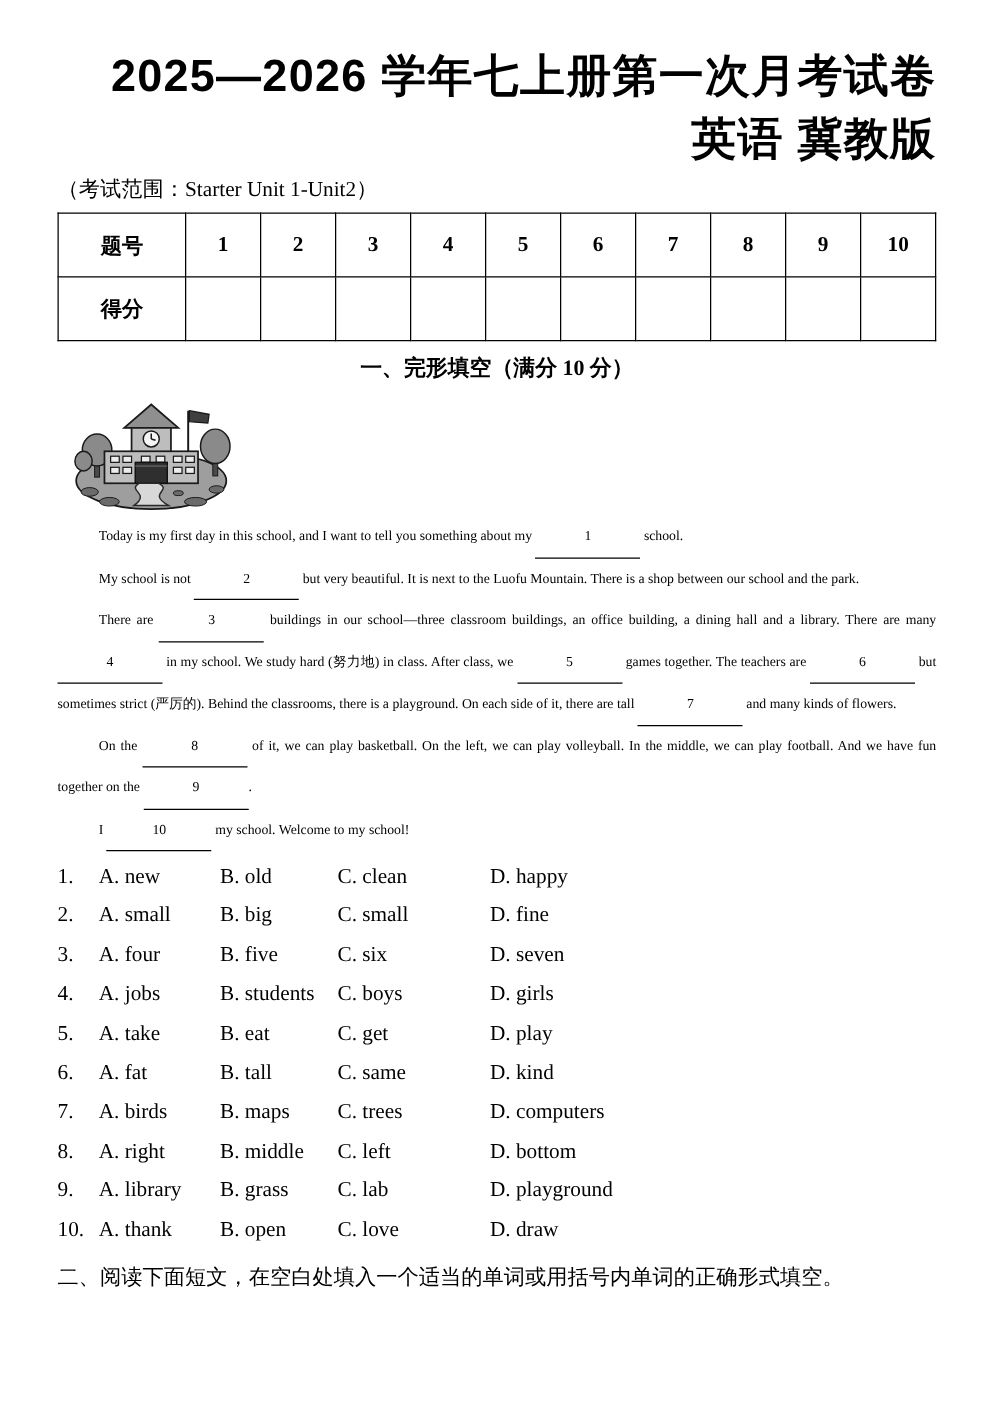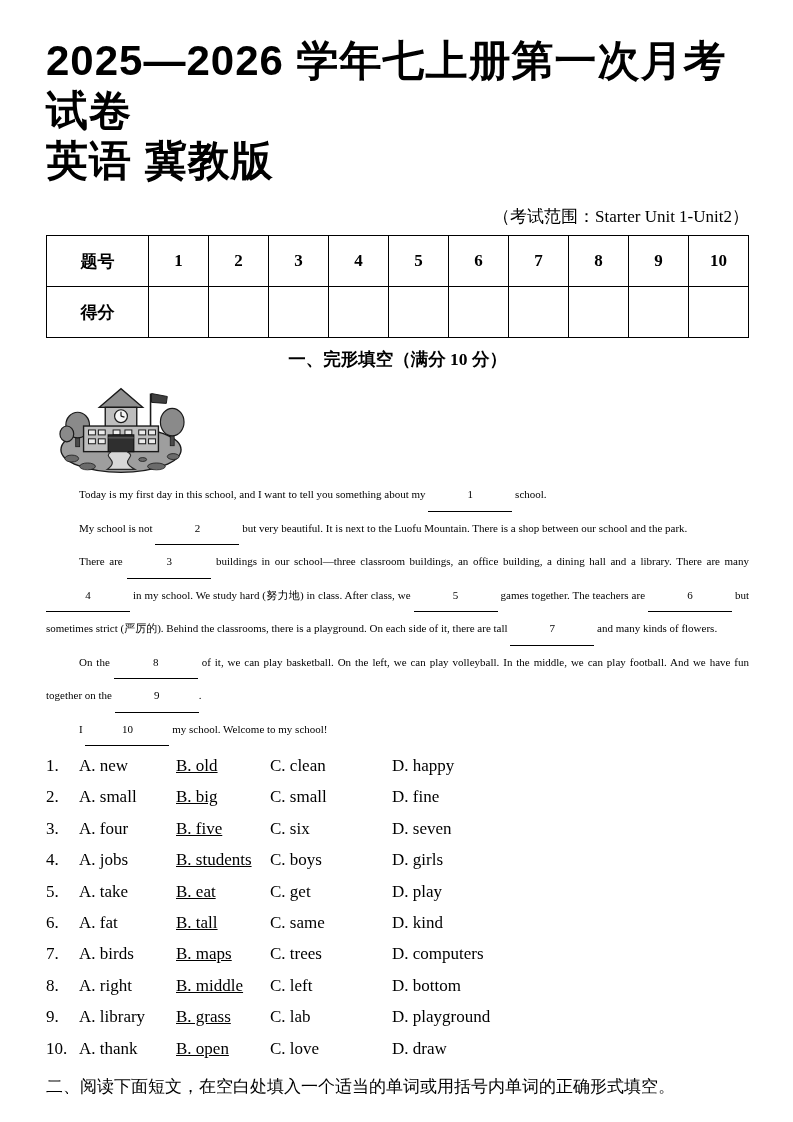--- a/index.html
+++ b/index.html
@@ -6,32 +6,32 @@
   body {
     width:793px; height:1122px;
     background:#ffffff;
     color:#000;
     font-family:"Liberation Serif","DejaVu Serif",serif;
     overflow:hidden;
   }
   .page { padding:36px 44px 0 46px; }
 
   .title {
-    text-align:left;
+    text-align:right;
     font-family:"Liberation Sans","DejaVu Sans",sans-serif;
     font-weight:bold;
-    font-size:42px;
+    font-size:36px;
     line-height:50px;
     letter-spacing:1px;
   }
   .subtitle {
-    text-align:right;
+    text-align:left;
     font-size:17px;
     line-height:22px;
-    margin-top:20px;
+    margin-top:5px;
   }
 
   table.score {
     width:100%;
     border-collapse:collapse;
     table-layout:fixed;
     margin-top:7px;
   }
   table.score td {
     border:1.6px solid #000;
@@ -73,21 +73,21 @@
   .options { margin-top:4px; }
   .opt-row {
     display:flex;
     font-size:17px;
     line-height:31.4px;
     white-space:nowrap;
   }
   .opt-row .num { width:33px; flex:0 0 auto; }
   .opt-row .opt { display:inline-block; padding-right:10px; }
   .opt-row .opt.c0 { min-width:87px; }
-  .opt-row .opt.c1 { min-width:84px;text-decoration:underline; }
+  .opt-row .opt.c1 { min-width:84px; }
   .opt-row .opt.c2 { min-width:112px; }
 
   .sec2-heading {
     font-size:17px;
     line-height:24px;
     margin-top:11px;
   }
 </style>
 </head>
 <body>

